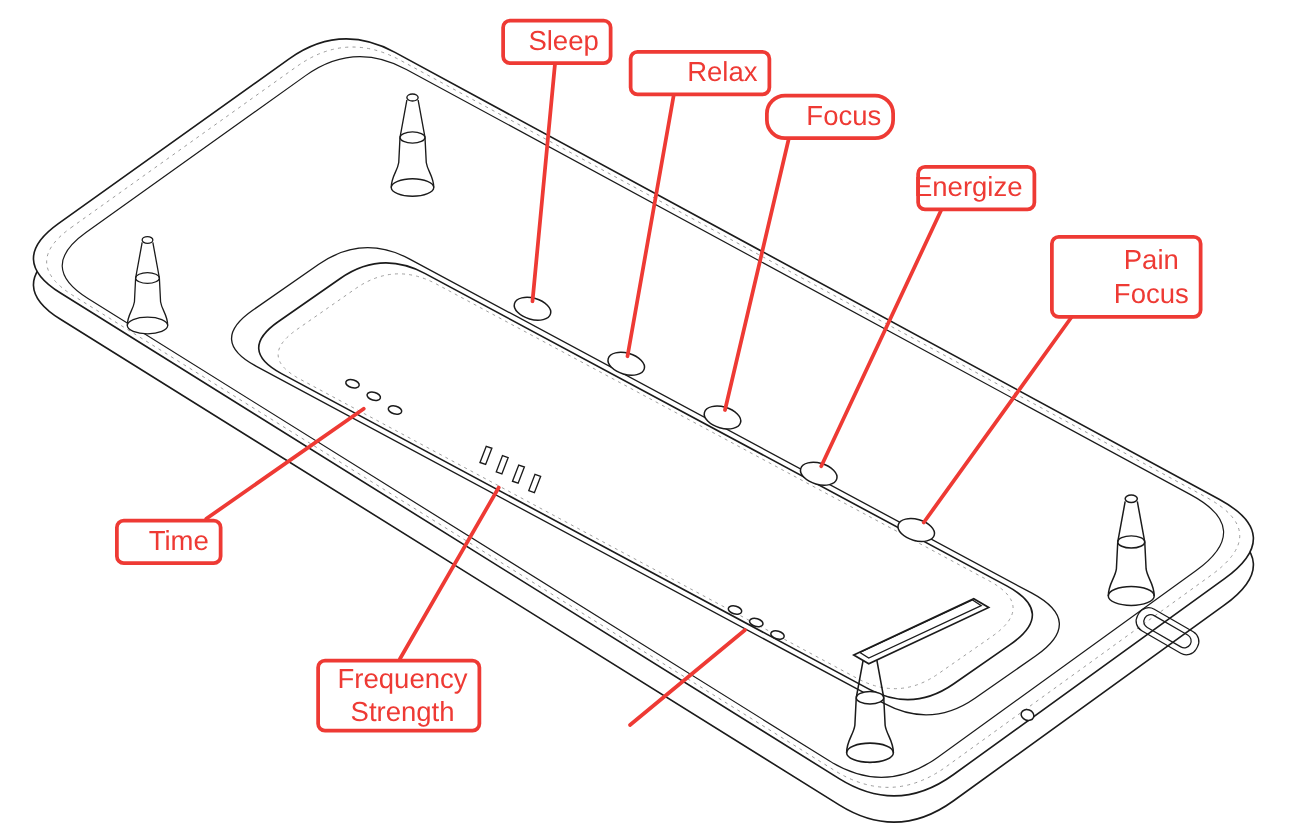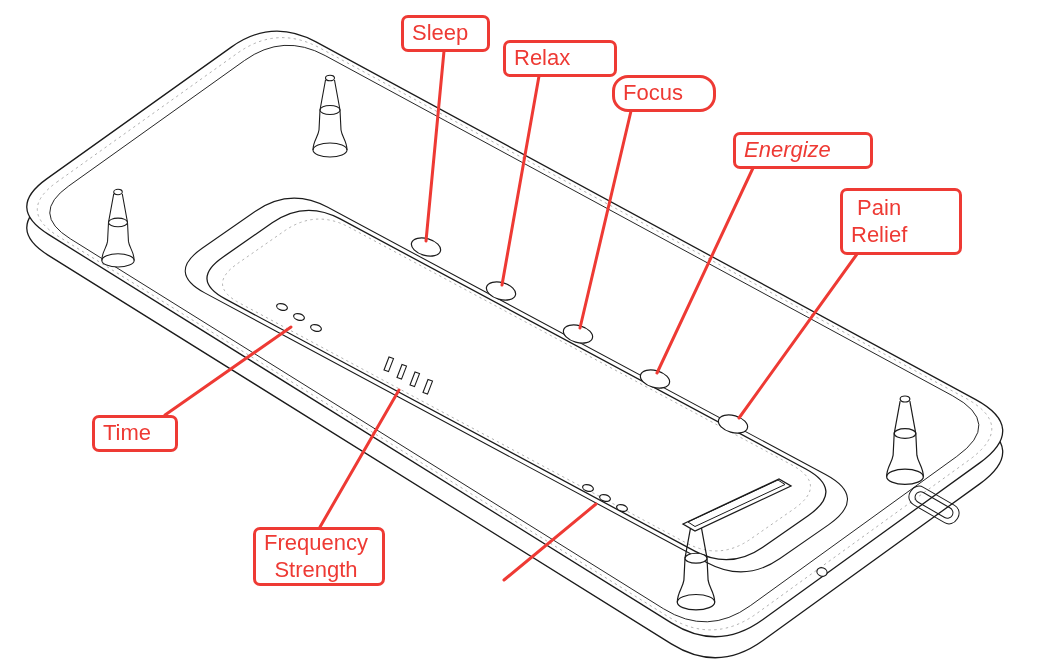--- a/index.html
+++ b/index.html
@@ -20,21 +20,21 @@
   .nf{fill:none;stroke:var(--color-line);stroke-width:1;}
   .hole{fill:#fff;stroke:var(--color-line);stroke-width:1.2;}
   .dash{fill:none;stroke:#9a9a9a;stroke-width:0.8;stroke-dasharray:2.5 3.5;}
   #post ellipse{fill:#fff;stroke:var(--color-line);stroke-width:1.1;}
   #post path{fill:none;stroke:var(--color-line);stroke-width:1.1;}
   .leaders line{stroke:var(--color-accent);stroke-width:3;stroke-linecap:round;}
 
   
   .callout{
     position:absolute;box-sizing:border-box;
-    display:flex;align-items:center;justify-content:flex-start;
+    display:flex;align-items:center;justify-content:flex-end;
     border:3px solid var(--color-accent);border-radius:7px;
     background:#fff;color:var(--color-accent);
     font-size:22px;line-height:1.22;z-index:2;
     padding:1px 8px;
   }
   .callout span{white-space:pre-line;text-align:center;display:block;}
 </style>
 </head>
 <body>
 
@@ -111,26 +111,26 @@
 
   <div class="callout" style="left:401px;top:15px;width:89px;height:37px;">
     <span>Sleep</span>
   </div>
   <div class="callout" style="left:503px;top:40px;width:114px;height:37px;">
     <span>Relax</span>
   </div>
   <div class="callout" style="left:612px;top:75px;width:104px;height:37px;border-radius:16px;">
     <span>Focus</span>
   </div>
-  <div class="callout" style="left:733px;top:132px;width:140px;height:37px;font-style:italic;">
+  <div class="callout" style="left:733px;top:132px;width:96px;height:37px;">
     <span>Energize</span>
   </div>
   <div class="callout" style="left:840px;top:188px;width:122px;height:67px;">
     <span>Pain
-Relief</span>
+Focus</span>
   </div>
   <div class="callout" style="left:92px;top:415px;width:86px;height:37px;">
     <span>Time</span>
   </div>
   <div class="callout" style="left:253px;top:527px;width:132px;height:59px;">
     <span>Frequency
 Strength</span>
   </div>
 
 </div>

